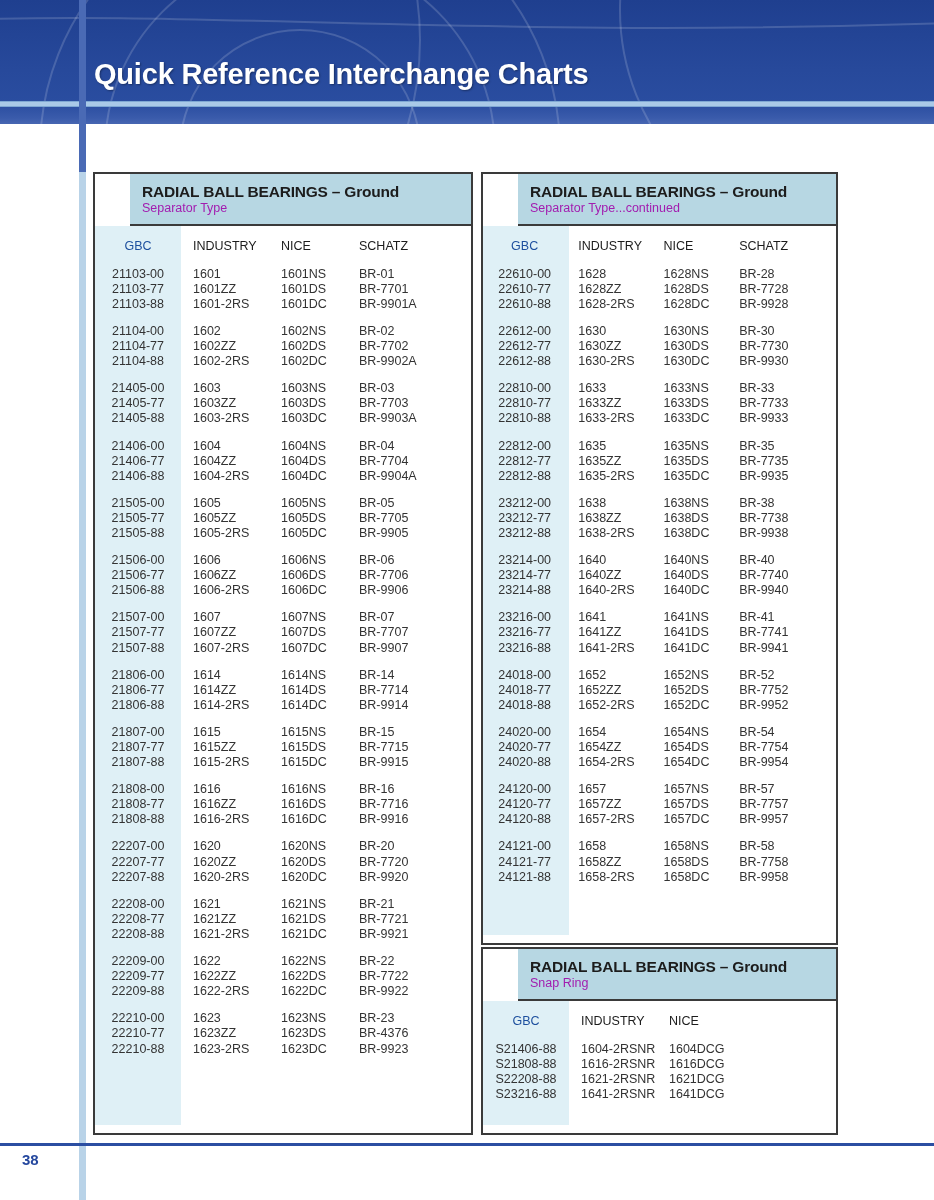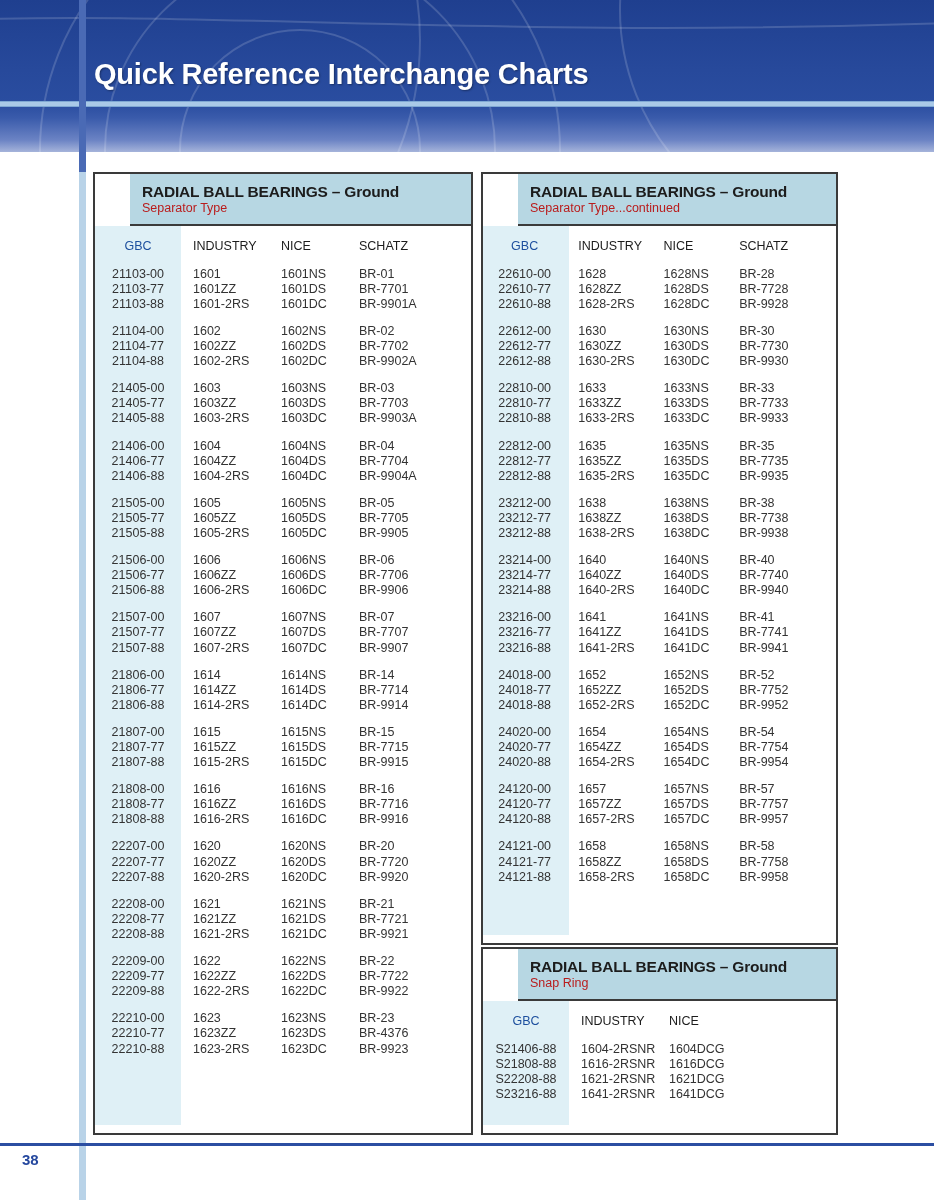--- a/index.html
+++ b/index.html
@@ -7,21 +7,21 @@
   body {
     width:934px; height:1200px;
     font-family:"Liberation Sans", sans-serif;
     background:#ffffff;
     position:relative;
     overflow:hidden;
   }
 
   
   #header-band {
-    position:absolute; left:0; top:0; width:934px; height:152px;
+    position:absolute; left:0; top:0; width:934px; height:124px;
     background:linear-gradient(to bottom,
       #1f3f8f 0px, #27499b 70px, #2a4da0 104px,
       #3a5bab 118px, #6b83c4 140px, #b9c4e2 156px, #ffffff 172px);
     overflow:hidden;
     text-align:right;
   }
   #header-arcs { position:absolute; left:0; top:0; width:934px; height:172px; }
   #header-rule {
     position:absolute; left:0; top:101px; width:934px; height:6px;
     background:#a9c9e8;
@@ -69,21 +69,21 @@
     background:#b7d7e3;
     border-bottom:2px solid #3a3a3a;
     padding:9px 0 7px 12px;
     margin-left:35px;
   }
   .tbl-head .t1 {
     font-size:15.5px; font-weight:bold; color:#1c1c1c;
     letter-spacing:-0.2px; line-height:1.1;
   }
   .tbl-head .t2 {
-    font-size:12.5px; color:#b91c1c; line-height:1.25; margin-top:1px;
+    font-size:12.5px; color:#a21caf; line-height:1.25; margin-top:1px;
   }
 
   .tbl-body { position:relative; }
   .tint-col {
     position:absolute; left:0; top:0; width:86px; bottom:0;
     background:#dff0f6;
   }
   #tbl-left  .tbl-body { height:899px; }
   #tbl-right .tbl-body { height:709px; }
   #tbl-snap  .tbl-body { height:124px; }

